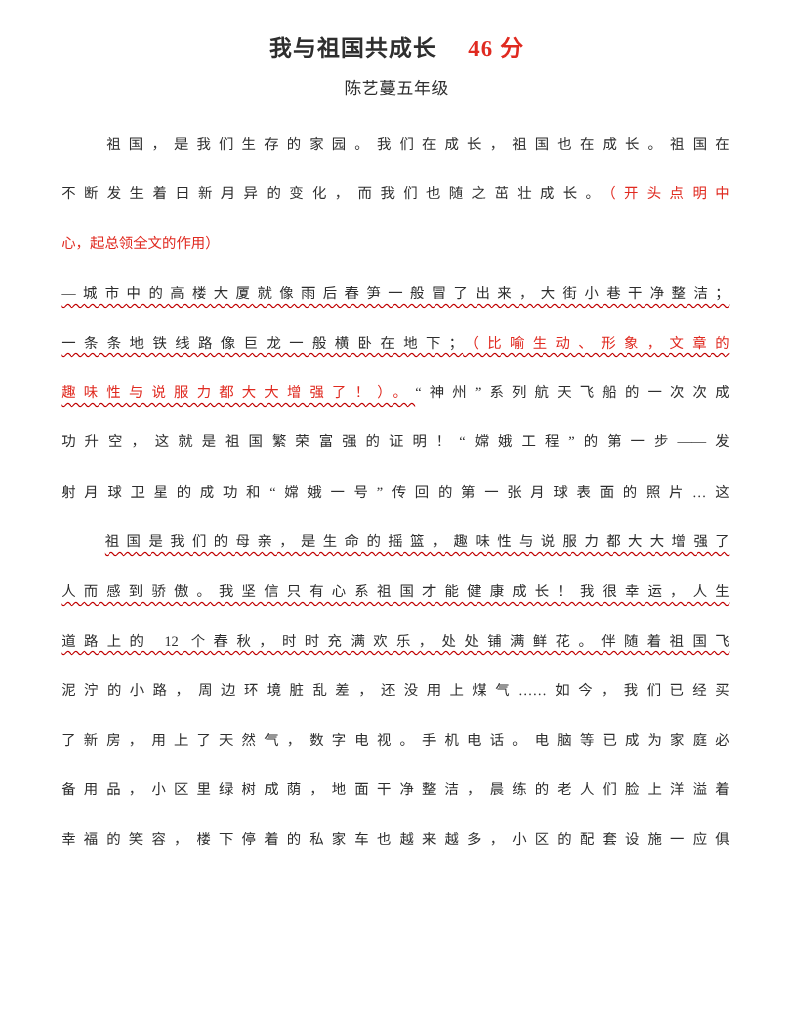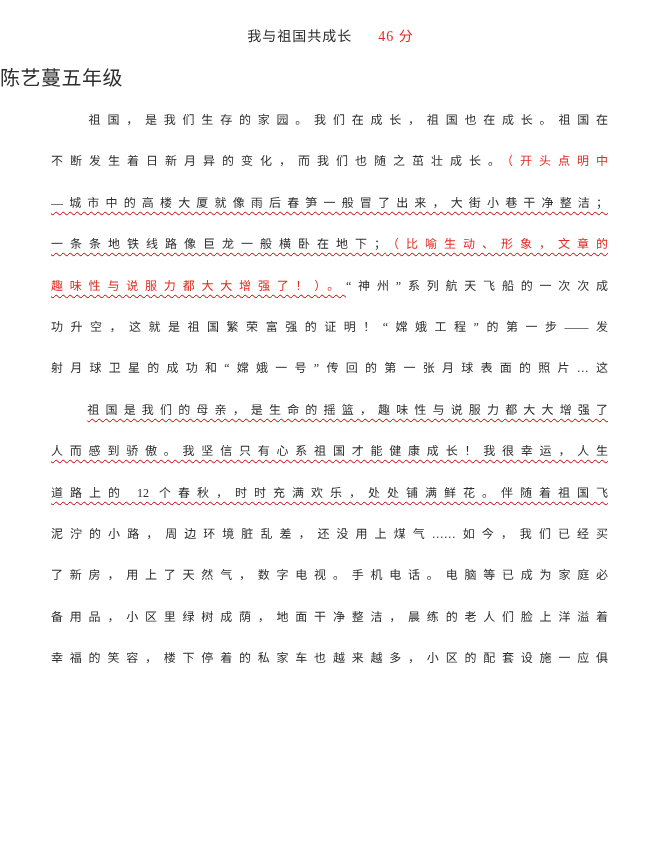--- a/index.html
+++ b/index.html
@@ -12,26 +12,26 @@
   html,body{width:661px;height:844px;}
   body{
     background:var(--bg-color);
     overflow:hidden;
     font-family:"Liberation Serif","DejaVu Serif",serif;
     color:var(--text-color);
   }
   .page{position:relative;width:661px;height:844px;background:var(--bg-color);overflow:hidden;}
   .title-line{
     position:absolute;top:25px;left:0;width:100%;
-    text-align:center;font-size:14px;letter-spacing:1px;white-space:nowrap;
+    text-align:center;font-size:19px;letter-spacing:1px;white-space:nowrap;font-weight:bold;
   }
   .title-score{color:var(--red-color);margin-left:26px;}
   .author-line{
     position:absolute;top:62px;left:0;width:100%;
-    font-size:20px;letter-spacing:0.5px;
+    text-align:center;font-size:14px;letter-spacing:0.5px;
   }
   .essay{
     position:absolute;left:51px;top:100px;width:557px;
     font-size:12px;
   }
   .line{
     height:41.4px;line-height:41.4px;
     overflow:hidden;
     text-align:left;
   }
@@ -56,20 +56,21 @@
 
   <div class="title-line">
     <span class="title-main">我与祖国共成长</span><span class="title-score">46 分</span>
   </div>
 
   <div class="author-line">陈艺蔓五年级</div>
 
   <div class="essay">
       <div class="line just"><span class="seg">　　祖国，是我们生存的家园。我们在成长，祖国也在成长。祖国在</span></div>
       <div class="line just"><span class="seg">不断发生着日新月异的变化，而我们也随之茁壮成长。</span><span class="seg red">（开头点明中</span></div>
+      <div class="line"><span class="seg red">心，起总领全文的作用）</span></div>
       <div class="line just"><span class="seg wavy">—城市中的高楼大厦就像雨后春笋一般冒了出来，大街小巷干净整洁；</span></div>
       <div class="line just"><span class="seg wavy">一条条地铁线路像巨龙一般横卧在地下；</span><span class="seg red wavy">（比喻生动、形象，文章的</span></div>
       <div class="line just"><span class="seg red wavy">趣味性与说服力都大大增强了！）。</span><span class="seg">“神州”系列航天飞船的一次次成</span></div>
       <div class="line just"><span class="seg">功升空，这就是祖国繁荣富强的证明！“嫦娥工程”的第一步——发</span></div>
       <div class="line just"><span class="seg">射月球卫星的成功和“嫦娥一号”传回的第一张月球表面的照片…这</span></div>
       <div class="line just"><span class="seg">　　</span><span class="seg wavy">祖国是我们的母亲，是生命的摇篮，趣味性与说服力都大大增强了</span></div>
       <div class="line just"><span class="seg wavy">人而感到骄傲。我坚信只有心系祖国才能健康成长！我很幸运，人生</span></div>
       <div class="line just"><span class="seg wavy">道路上的 12 个春秋，时时充满欢乐，处处铺满鲜花。伴随着祖国飞</span></div>
       <div class="line just"><span class="seg">泥泞的小路，周边环境脏乱差，还没用上煤气……如今，我们已经买</span></div>
       <div class="line just"><span class="seg">了新房，用上了天然气，数字电视。手机电话。电脑等已成为家庭必</span></div>

